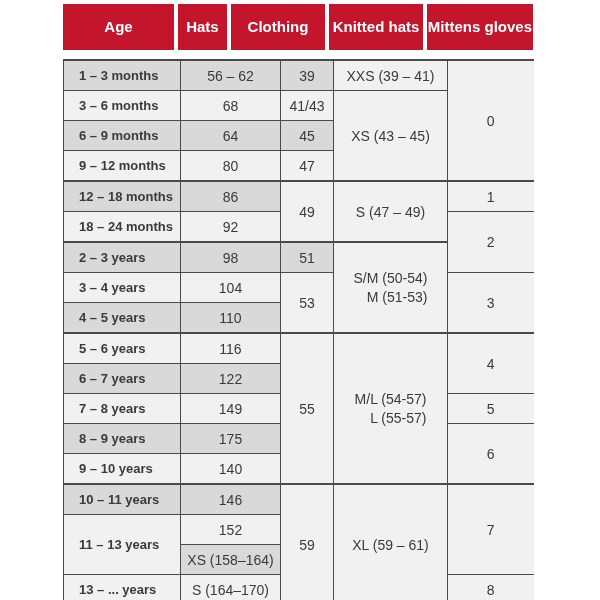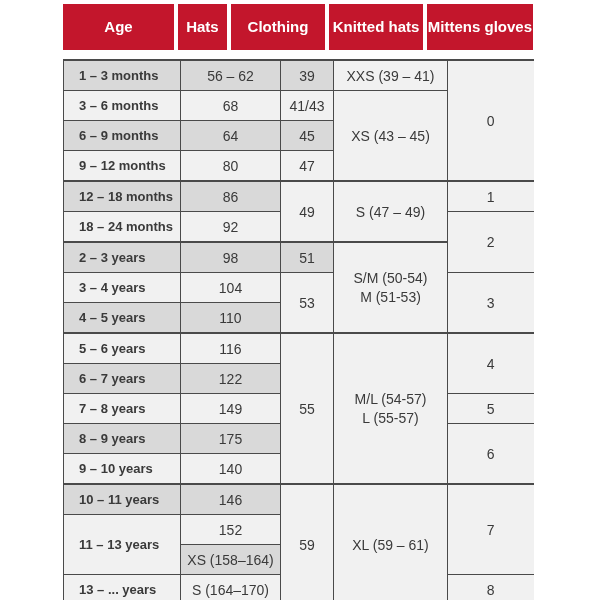--- a/index.html
+++ b/index.html
@@ -40,21 +40,21 @@
     height:29px;padding:0;font-size:14px;text-align:center;
     vertical-align:middle;color:var(--text-color);
   }
   td.thick{border-bottom-width:2px;}
   td.col-age{
     text-align:left;padding-left:15px;font-weight:bold;font-size:13px;
   }
   td.col-mittens_gloves{border-right:none;}
   td.shade-gray{background:var(--row-gray);}
   td.shade-light{background:var(--row-light);}
-  .multiline{display:inline-block;text-align:center;line-height:1.35;}
+  .multiline{display:inline-block;text-align:right;line-height:1.35;}
 </style>
 </head>
 <body>
 
 <div class="chart">
   <div class="hdr">
     <div class="hcell hc-age">
       <span>Age</span>
     </div>
     <div class="hcell hc-hats">

